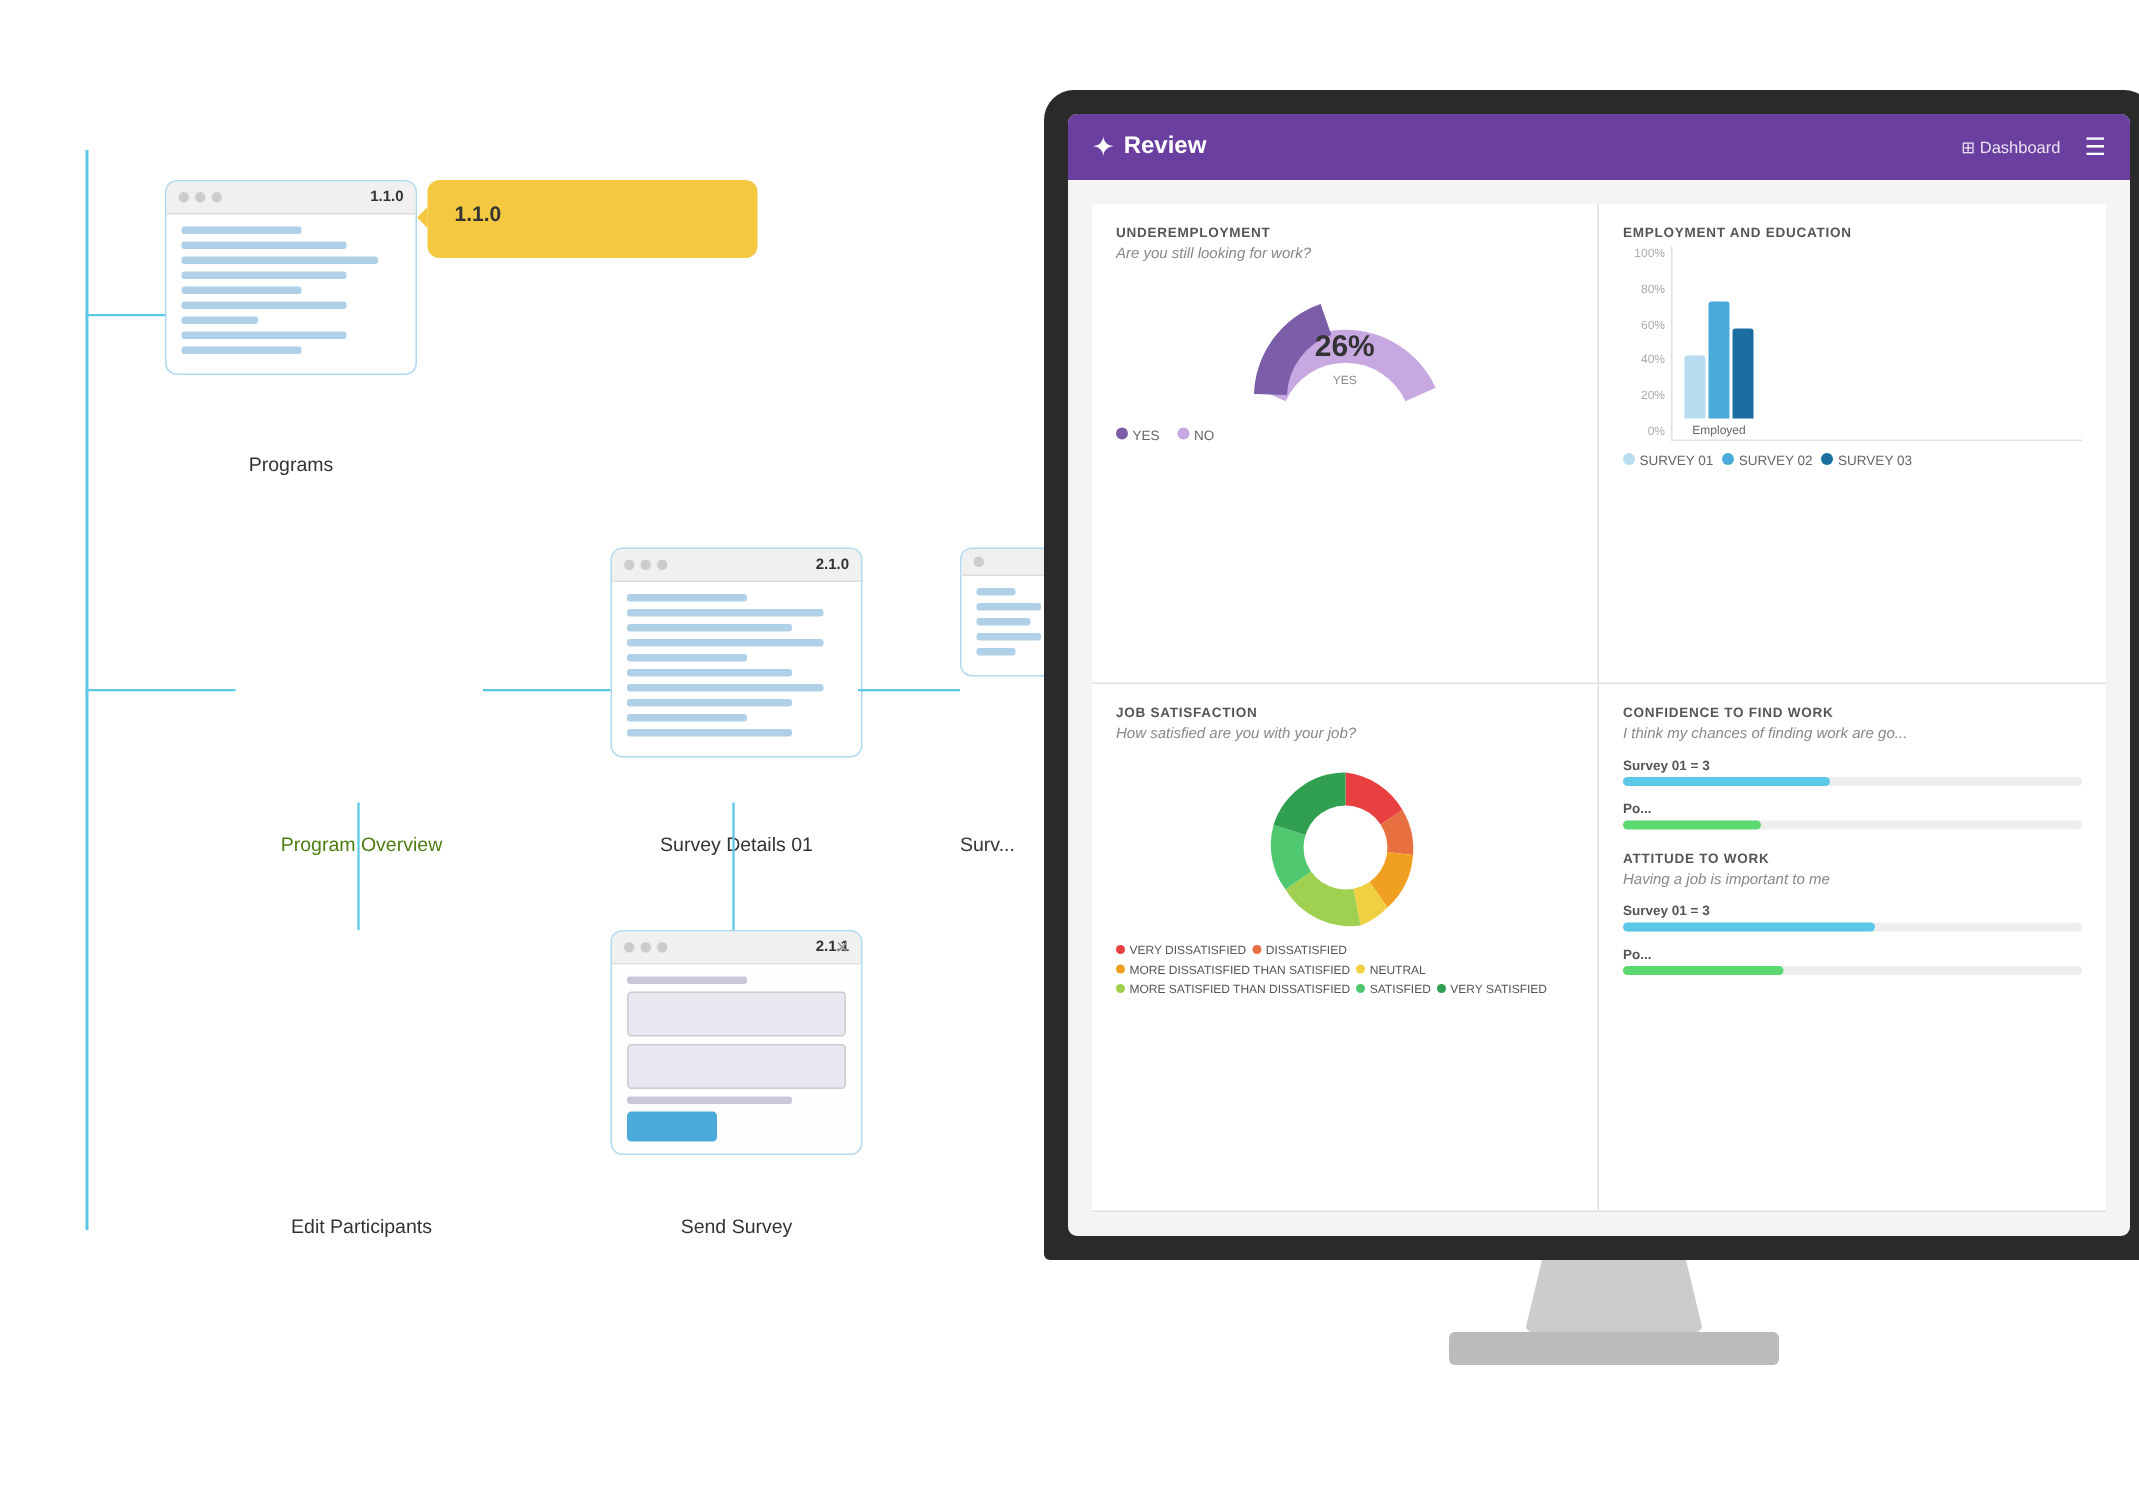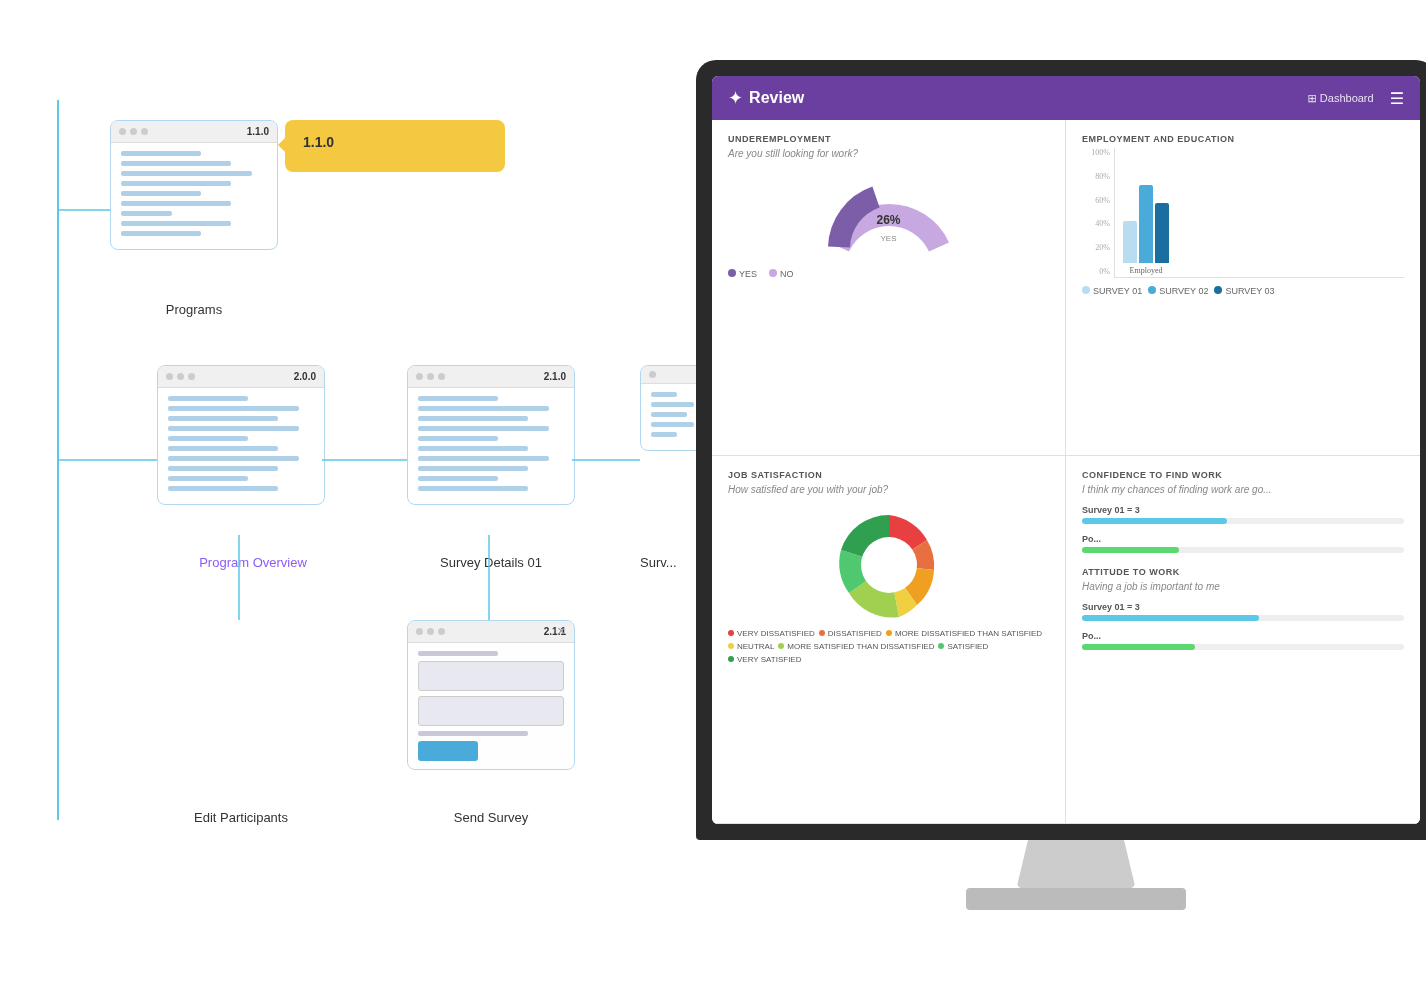--- a/index.html
+++ b/index.html
@@ -206,21 +206,21 @@
 
     .dash-nav-icon {
       color: white;
       font-size: 16px;
     }
 
     .dash-content {
       display: grid;
       grid-template-columns: 1fr 1fr;
       gap: 0;
-      padding: 0;
+      padding: 16px;
       height: calc(100% - 44px);
       overflow: hidden;
     }
 
     .dash-panel {
       border-right: 1px solid #e0e0e0;
       border-bottom: 1px solid #e0e0e0;
       padding: 14px 16px;
       background: #fff;
       overflow: hidden;
@@ -252,21 +252,21 @@
       margin: 10px 0;
       position: relative;
     }
 
     .donut-center-text {
       position: absolute;
       text-align: center;
     }
 
     .donut-pct {
-      font-size: 12px;
+      font-size: 20px;
       font-weight: 700;
       color: #333;
       display: block;
     }
 
     .donut-yes {
       font-size: 8px;
       color: #888;
       text-transform: uppercase;
     }
@@ -370,41 +370,21 @@
       <div class="wf-line medium"></div>
       <div class="wf-line short"></div>
       <div class="wf-line medium"></div>
       <div class="wf-line xshort"></div>
       <div class="wf-line medium"></div>
       <div class="wf-line short"></div>
     </div>
   </div>
   <div style="position:absolute; left:110px; top:302px; width:168px; text-align:center; font-size:13px; color:#333;">Programs</div>
 
-  <div class="wf-card" style="left:157px; top:365px; width:168px;">
-    <div class="wf-card-titlebar">
-      <span class="wf-dot"></span>
-      <span class="wf-dot"></span>
-      <span class="wf-dot"></span>
-      <span class="wf-version">2.0.0</span>
-    </div>
-    <div class="wf-body">
-      <div class="wf-line short"></div>
-      <div class="wf-line long"></div>
-      <div class="wf-line medium"></div>
-      <div class="wf-line long"></div>
-      <div class="wf-line short"></div>
-      <div class="wf-line medium"></div>
-      <div class="wf-line long"></div>
-      <div class="wf-line medium"></div>
-      <div class="wf-line short"></div>
-      <div class="wf-line medium"></div>
-    </div>
-  </div>
-  <div style="position:absolute; left:169px; top:555px; width:168px; text-align:center; font-size:13px; color:#8b5cf6;">Program Overview</div>
+  <div style="position:absolute; left:157px; top:555px; width:168px; text-align:center; font-size:13px; color:#4d7c0f;">Program Overview</div>
 
   <div class="wf-card" style="left:407px; top:365px; width:168px;">
     <div class="wf-card-titlebar">
       <span class="wf-dot"></span>
       <span class="wf-dot"></span>
       <span class="wf-dot"></span>
       <span class="wf-version">2.1.0</span>
     </div>
     <div class="wf-body">
       <div class="wf-line short"></div>
@@ -492,21 +472,21 @@
             </div>
           </div>
           <div class="chart-legend">
             <span><span class="legend-dot" style="background:#7b5ea7;"></span>YES</span>
             <span><span class="legend-dot" style="background:#c8a8e0;"></span>NO</span>
           </div>
         </div>
 
         <div class="dash-panel">
           <div class="panel-title">EMPLOYMENT AND EDUCATION</div>
-          <div style="display:flex; gap:4px; height:130px;font-family:Liberation Serif, serif;">
+          <div style="display:flex; gap:4px; height:130px;">
 
             <div style="display:flex; flex-direction:column; justify-content:space-between; font-size:8px; color:#aaa; padding-bottom:2px; width:28px; text-align:right;">
               <span>100%</span>
                 <span>80%</span>
                 <span>60%</span>
                 <span>40%</span>
                 <span>20%</span>
                 <span>0%</span>
             </div>
             <div style="flex:1; display:flex; align-items:flex-end; gap:14px; border-left:1px solid #e0e0e0; border-bottom:1px solid #e0e0e0; padding:0 8px 2px 8px;">

